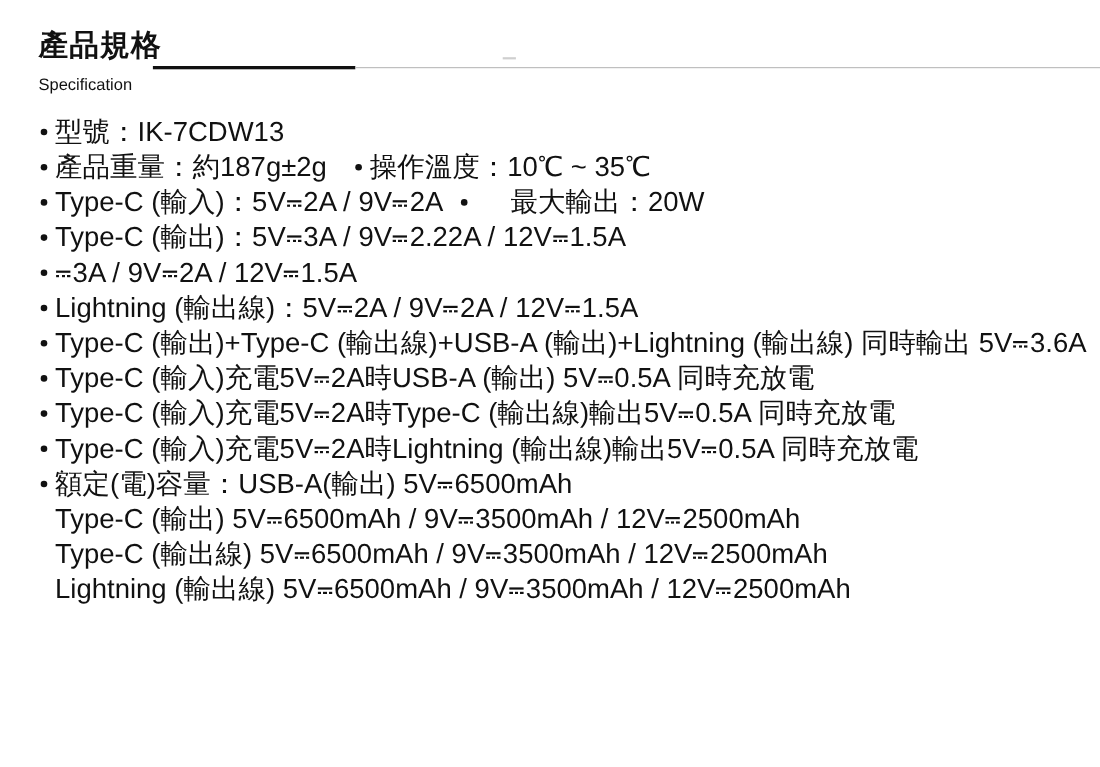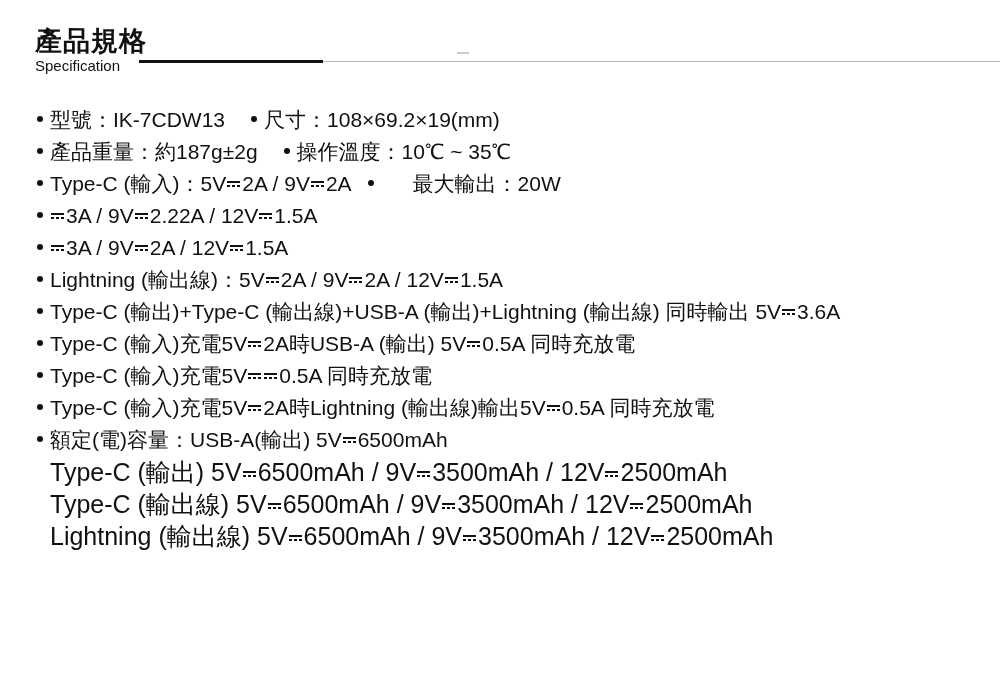--- a/index.html
+++ b/index.html
@@ -42,21 +42,21 @@
     font-size: 27px;
     font-weight: bold;
     letter-spacing: 1px;
     line-height: 30px;
     color: #111;
   }
   .title-en {
     font-size: 15px;
     line-height: 18px;
     color: #111;
-    margin-top: 1px;
+    margin-top: 13px;
   }
   .rule-thick {
     position: absolute;
     left: 104px;
     top: 34px;
     width: 184px;
     height: 3px;
     background: #111;
   }
   .rule-thin {
@@ -86,21 +86,21 @@
   .spec-row {
     position: relative;
     height: 32px;
     display: flex;
     align-items: baseline;
     white-space: nowrap;
   }
   .spec-item {
     display: inline-flex;
     align-items: baseline;
-    font-size: 21px;
+    font-size: 25px;
     line-height: 32px;
     color: #111;
   }
   .bullet {
     display: inline-block;
     width: 6px;
     height: 6px;
     border-radius: 50%;
     background: #111;
     margin-right: 7px;
@@ -159,52 +159,49 @@
     <div class="rule-thin"></div>
     <div class="tick"></div>
   </div>
 
   <div class="spec-list" id="spec-list">
       <div class="spec-row">
         <span class="spec-item">
           <span class="bullet"></span>
           <span>型號：IK-7CDW13</span>
         </span>
+      </div>
+      <div class="spec-row">
+        <span class="spec-item">
+          <span class="bullet"></span>
+          <span>產品重量：約187g±2g</span>
+        </span>
         <span class="spec-item gap-1">
           <span class="bullet"></span>
-          <span>尺寸：108×69.2×19(mm)</span>
-        </span>
-      </div>
-      <div class="spec-row">
-        <span class="spec-item">
-          <span class="bullet"></span>
-          <span>產品重量：約187g±2g</span>
-        </span>
-        <span class="spec-item gap-1">
-          <span class="bullet"></span>
           <span>操作溫度：10℃ ~ 35℃</span>
         </span>
       </div>
       <div class="spec-row">
         <span class="spec-item">
           <span class="bullet"></span>
           <span>Type-C (輸入)：5V</span>
           <span class="dc"></span>
           <span>2A / 9V</span>
           <span class="dc"></span>
           <span>2A</span>
         </span>
         <span class="spec-item gap-2">
           <span class="bullet"></span>
           <span>最大輸出：20W</span>
         </span>
       </div>
       <div class="spec-row">
         <span class="spec-item">
           <span class="bullet"></span>
+          <span>Type-C (輸出)：5V</span>
           <span class="dc"></span>
           <span>3A / 9V</span>
           <span class="dc"></span>
           <span>2.22A / 12V</span>
           <span class="dc"></span>
           <span>1.5A</span>
         </span>
       </div>
       <div class="spec-row">
         <span class="spec-item">
@@ -245,20 +242,21 @@
           <span>2A時USB-A (輸出) 5V</span>
           <span class="dc"></span>
           <span>0.5A 同時充放電</span>
         </span>
       </div>
       <div class="spec-row">
         <span class="spec-item">
           <span class="bullet"></span>
           <span>Type-C (輸入)充電5V</span>
           <span class="dc"></span>
+          <span>2A時Type-C (輸出線)輸出5V</span>
           <span class="dc"></span>
           <span>0.5A 同時充放電</span>
         </span>
       </div>
       <div class="spec-row">
         <span class="spec-item">
           <span class="bullet"></span>
           <span>Type-C (輸入)充電5V</span>
           <span class="dc"></span>
           <span>2A時Lightning (輸出線)輸出5V</span>

